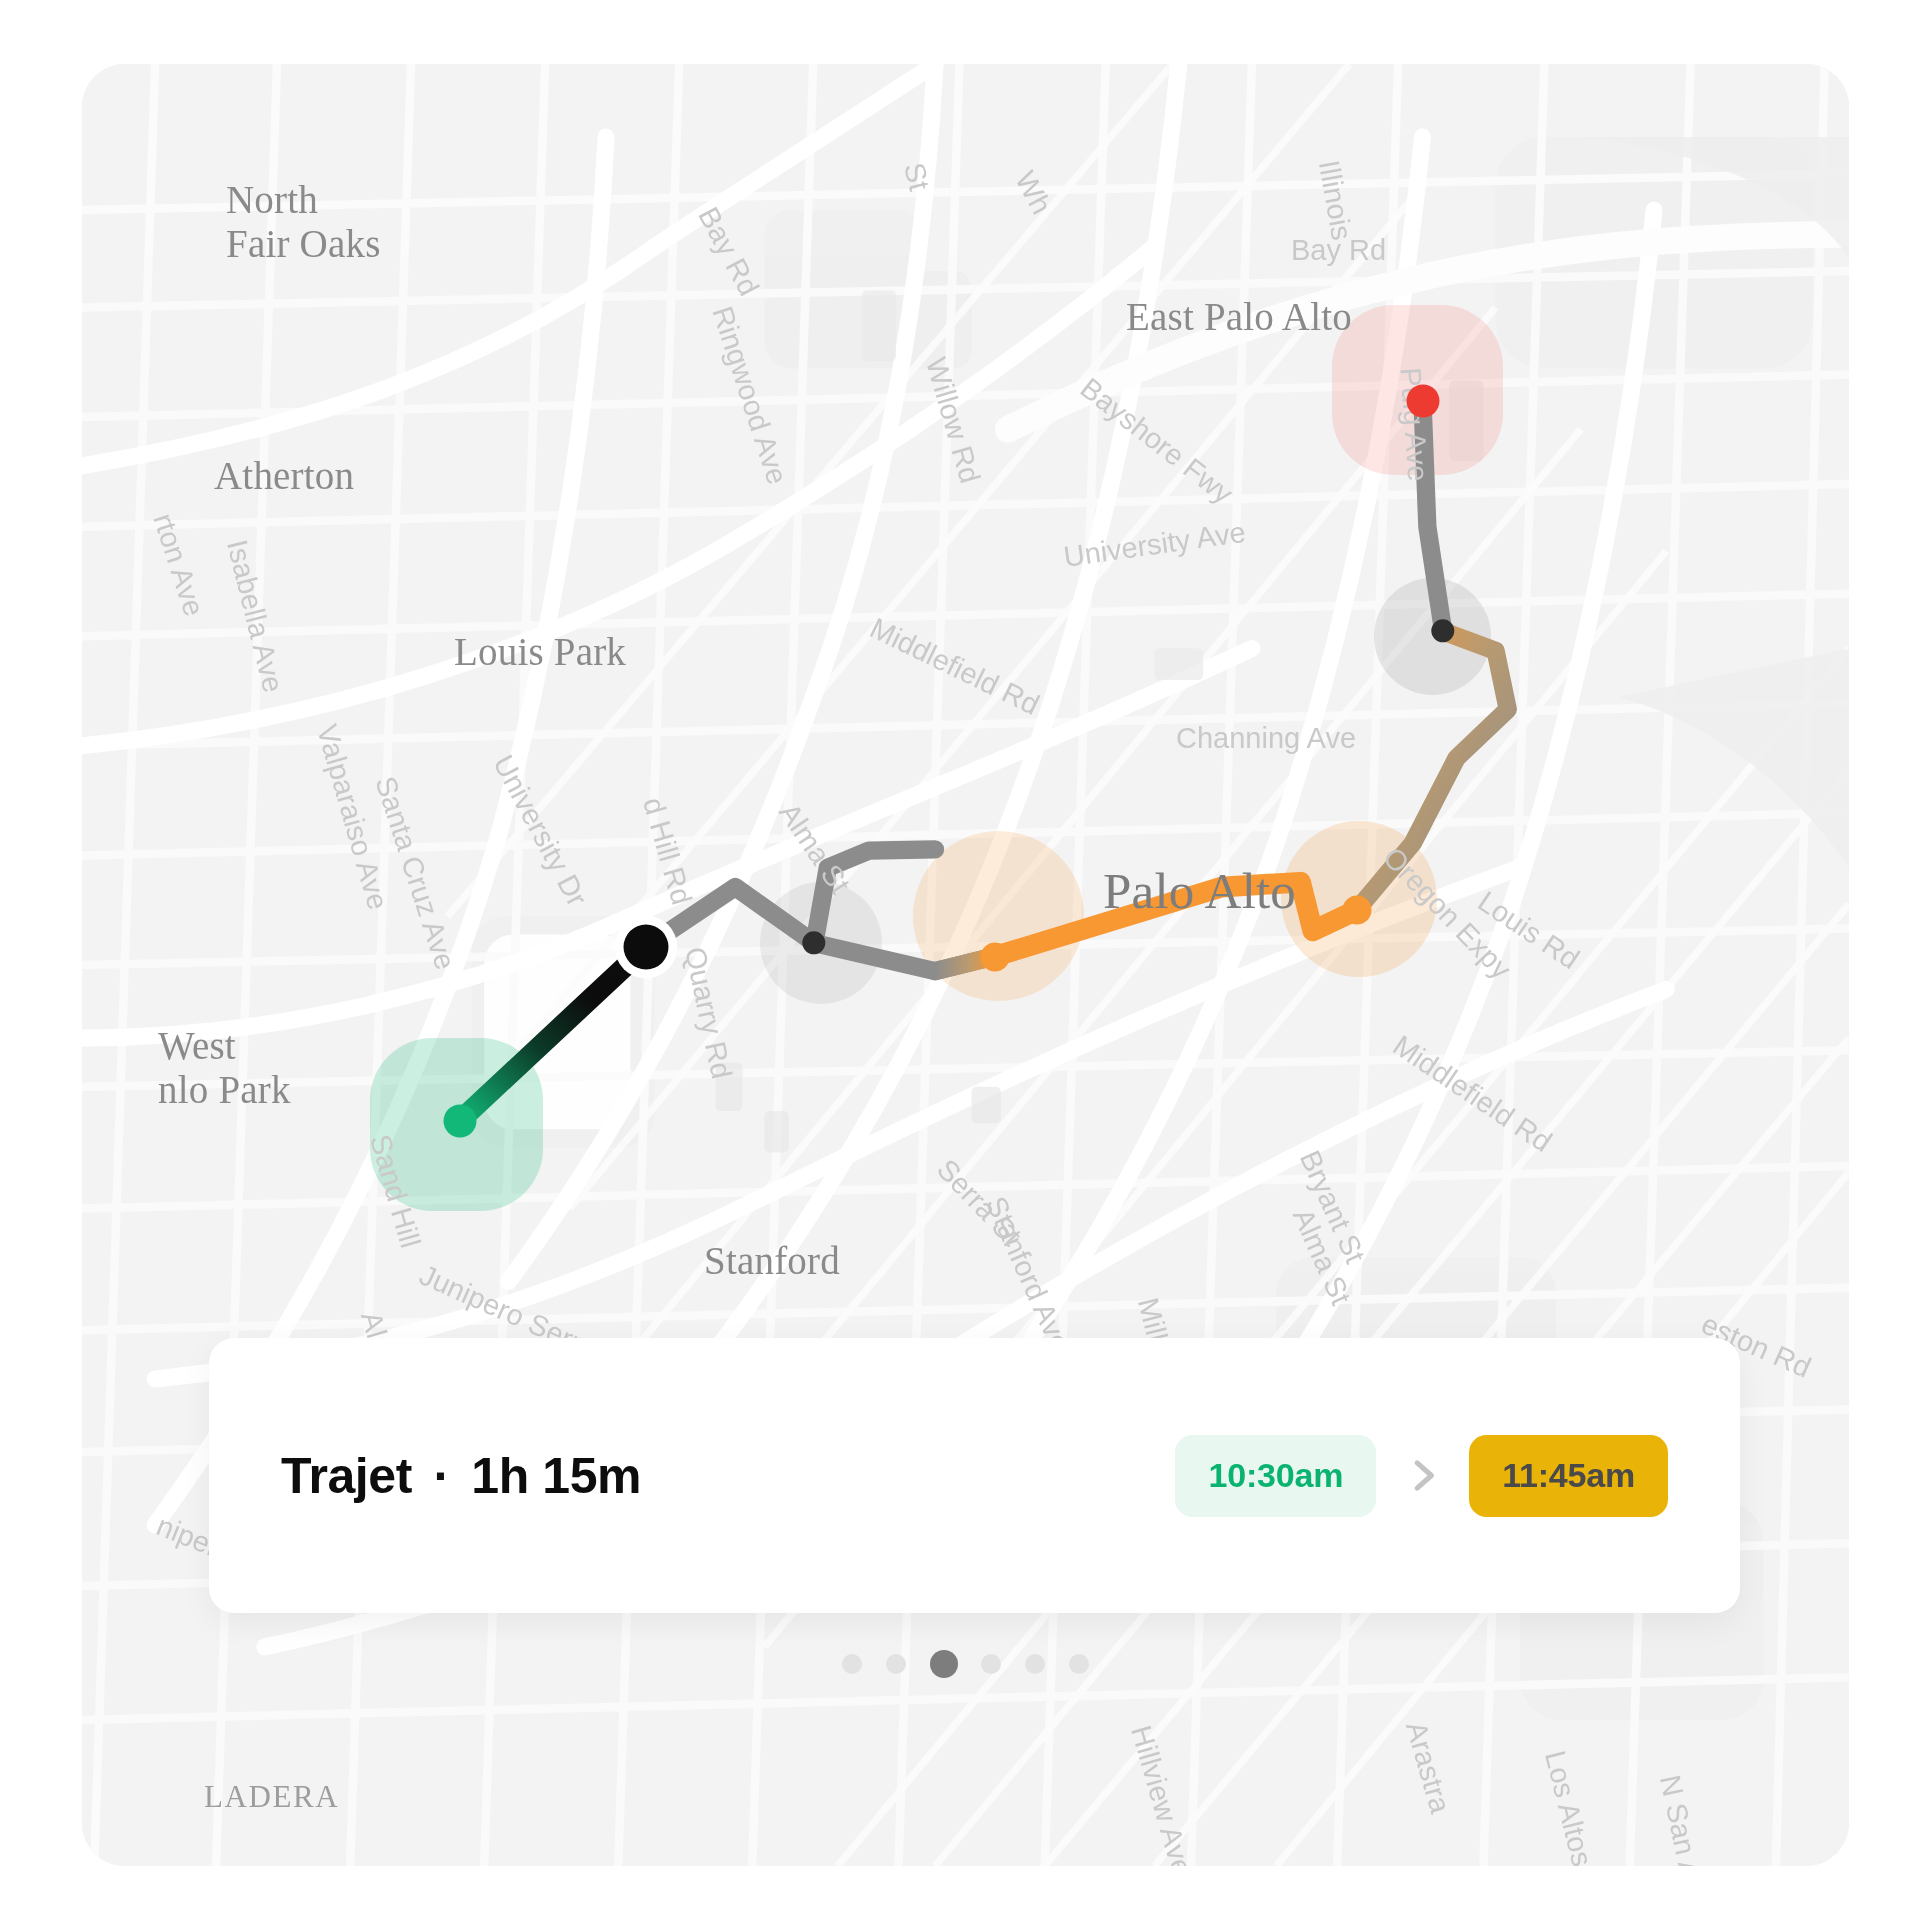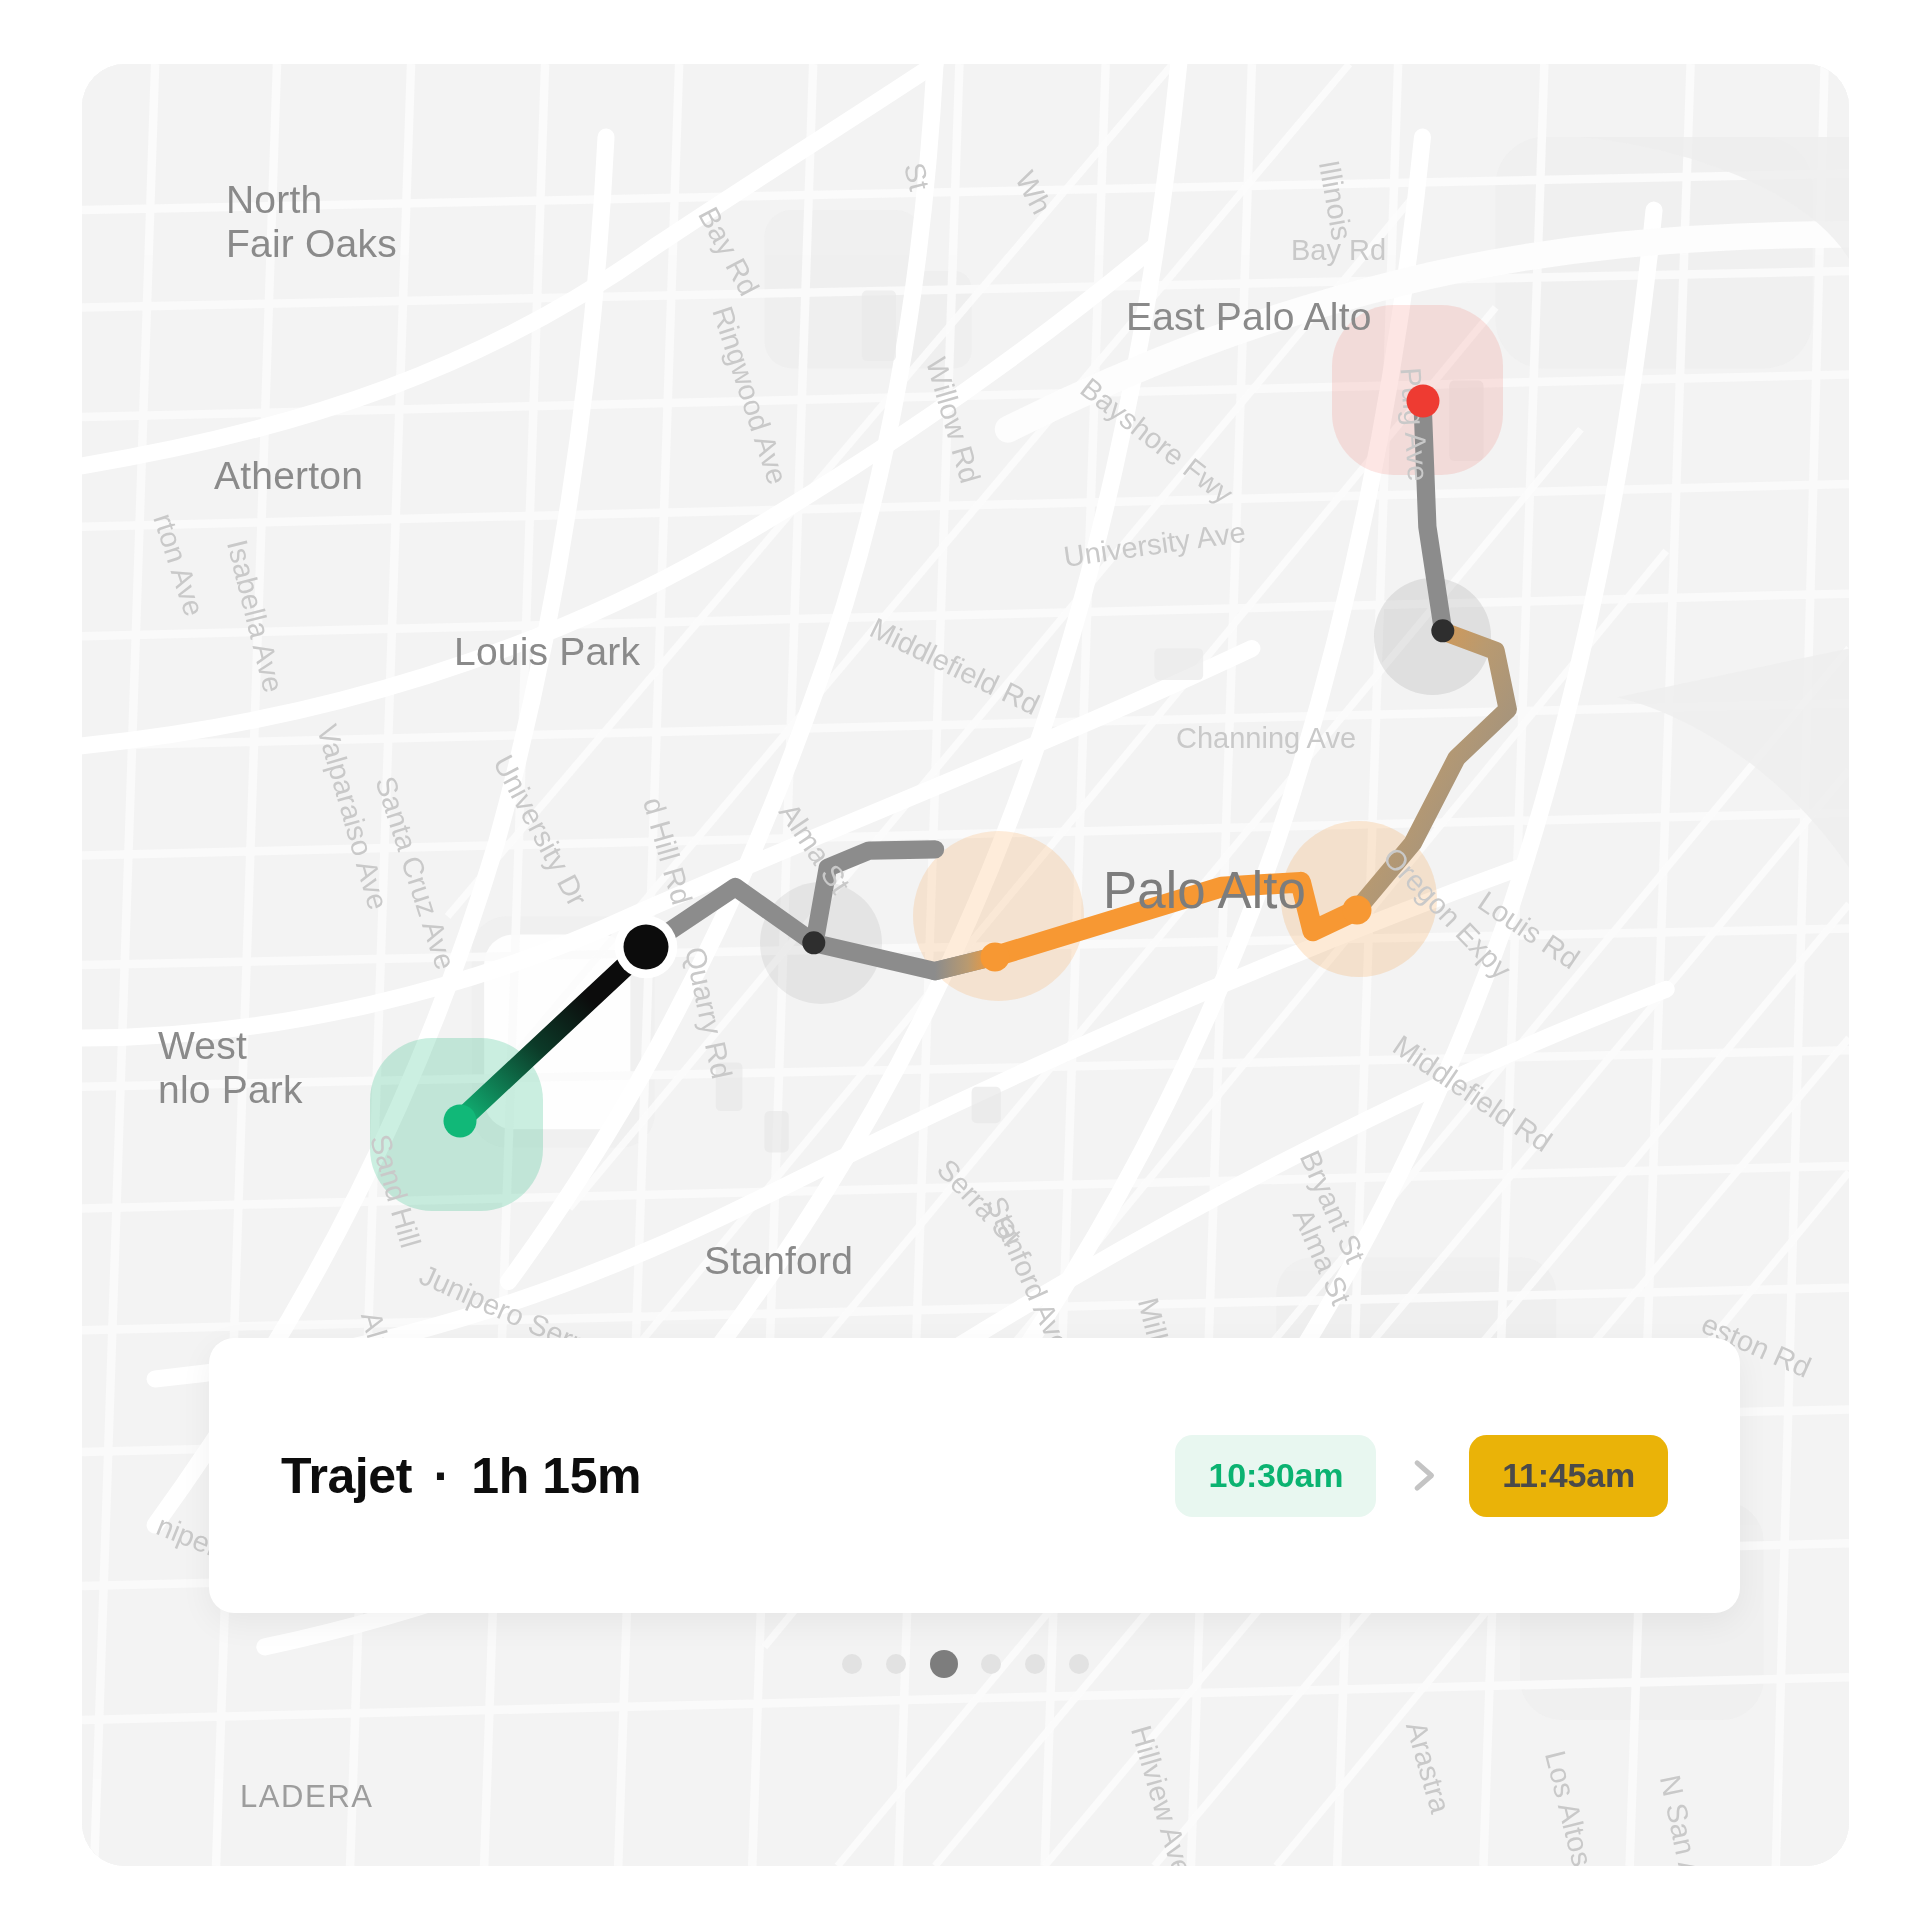--- a/index.html
+++ b/index.html
@@ -41,20 +41,21 @@
 
   
   .place-label {
     position: absolute;
     color: #8a8a8a;
     font-weight: 400;
     white-space: pre-line;
     line-height: 1.14;
     letter-spacing: 0.2px;
     pointer-events: none;
+    font-family: Liberation Serif, serif;
   }
   .place-town  { font-size: 39px; }
   .place-big   { font-size: 51px; color: #7d7d7d; font-weight: 500; }
   .place-small { font-size: 31px; color: #9d9d9d; letter-spacing: 1.6px; }
 
   
   .street-label {
     position: absolute;
     color: #c9c9c9;
     font-size: 29px;
@@ -351,21 +352,21 @@
       <div id="place-host">
           <div class="place-label place-town" style="left: 144px; top: 114px;">North
 Fair Oaks</div>
           <div class="place-label place-town" style="left: 132px; top: 390px;">Atherton</div>
           <div class="place-label place-town" style="left: 372px; top: 566px;">Louis Park</div>
           <div class="place-label place-town" style="left: 1044px; top: 231px; text-align: right;">East Palo Alto</div>
           <div class="place-label place-big" style="left: 1021px; top: 798px;">Palo Alto</div>
           <div class="place-label place-town" style="left: 622px; top: 1175px; text-align: center;">Stanford</div>
           <div class="place-label place-town" style="left: 76px; top: 960px;">West
 nlo Park</div>
-          <div class="place-label place-small" style="left: 122px; top: 1715px; margin-left: 36px;">LADERA</div>
+          <div class="place-label place-small" style="left: 122px; top: 1715px;">LADERA</div>
         </div>
 
       <div id="marker-host">
           <div class="marker marker-green" style="left: 378px; top: 1057px;"></div>
           <div class="marker marker-major" style="left: 564px; top: 883px;"></div>
           <div class="marker marker-dark" style="left: 732px; top: 879px;"></div>
           <div class="marker marker-orange" style="left: 913px; top: 893px;"></div>
           <div class="marker marker-orange" style="left: 1275px; top: 846px;"></div>
           <div class="marker marker-dark" style="left: 1361px; top: 567px;"></div>
           <div class="marker marker-red" style="left: 1341px; top: 337px;"></div>

